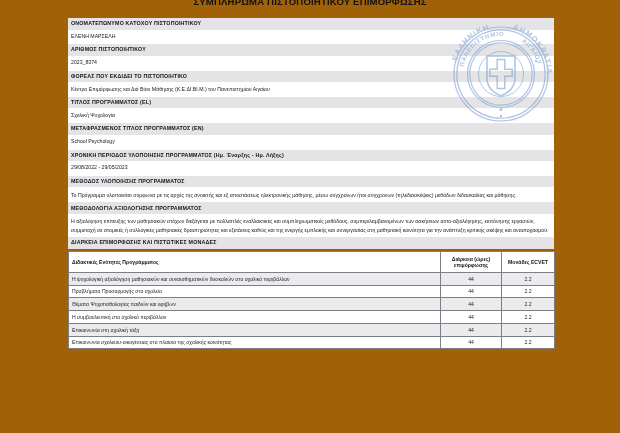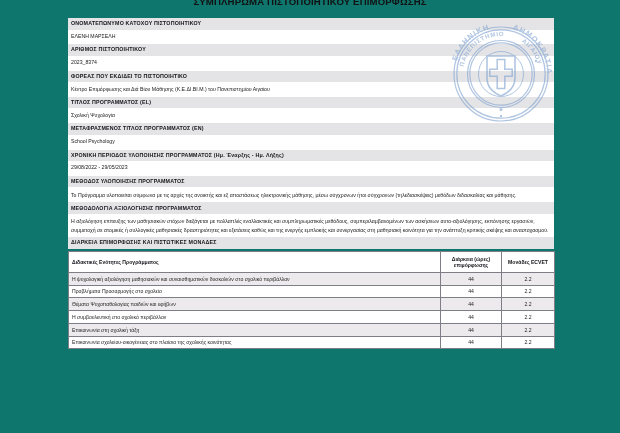--- a/index.html
+++ b/index.html
@@ -17,21 +17,21 @@
     color: #1a1a1a;
     -webkit-font-smoothing: antialiased;
   }
 
   .page {
     position: absolute;
     left: 0;
     top: 0;
     width: 620px;
     height: 433px;
-    background: #0f766e;
+    background: #a16207;
   }
 
   
   .doc-title {
     position: absolute;
     left: 0;
     top: -4px;
     width: 620px;
     text-align: center;
     font-size: 9.6px;

